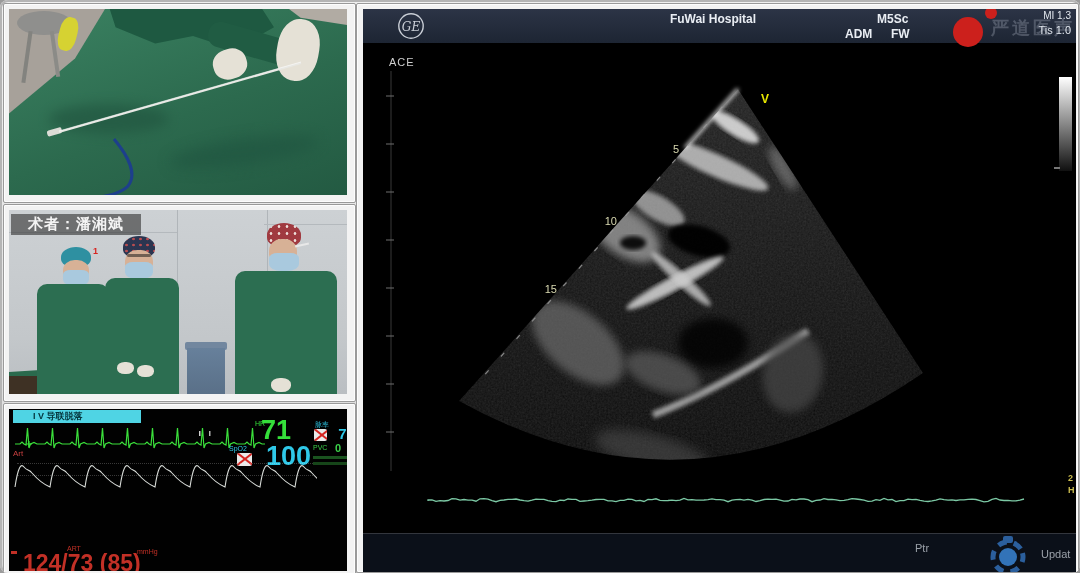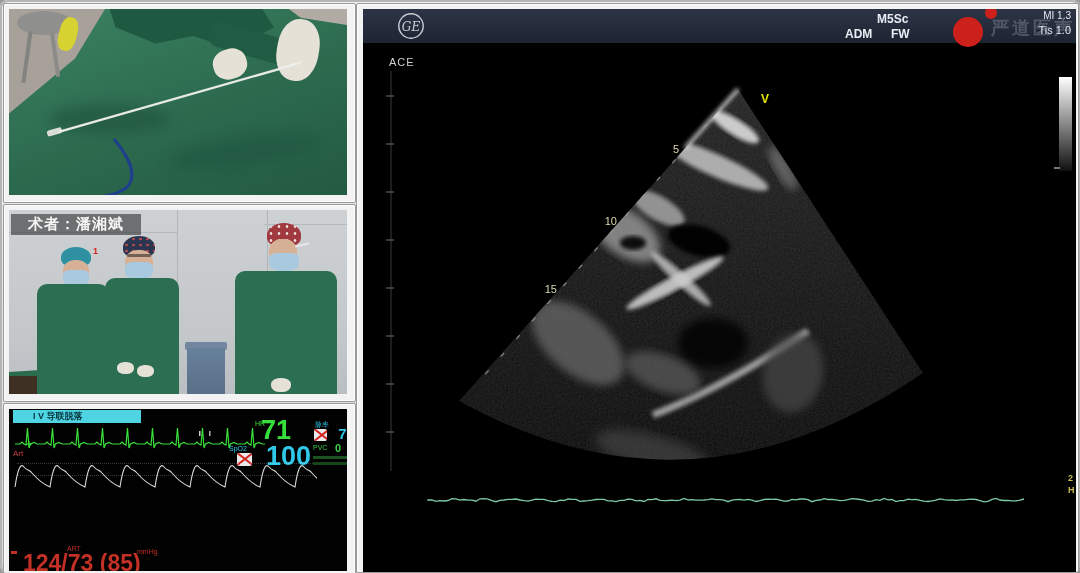--- a/index.html
+++ b/index.html
@@ -136,20 +136,21 @@
   </div>
 
   <div class="panel" style="left:356px;top:3px;width:721px;height:568px;">
     <div class="content" style="left:6px;top:5px;width:713px;height:563px;background:#000;">
 
       <div class="hdr">
         <svg class="abs" style="left:34px;top:3px;" width="28" height="28" viewBox="0 0 28 28">
           <circle cx="14" cy="14" r="12.2" fill="none" stroke="#c9ced6" stroke-width="1.4"></circle>
           <text x="14" y="18.5" text-anchor="middle" font-family="DejaVu Serif,serif" font-style="italic" font-size="12" fill="#c9ced6">GE</text>
         </svg>
+        <div class="txt w" style="left:250px;top:3px;width:200px;text-align:center;">FuWai Hospital</div>
         <div class="txt w" style="left:514px;top:3px;">M5Sc</div>
         <div class="txt w" style="left:482px;top:18px;">ADM</div>
         <div class="txt w" style="left:528px;top:18px;">FW</div>
         <div class="redball" style="left:590px;top:8px;width:30px;height:30px;"></div>
         <div class="redball" style="left:622px;top:-2px;width:12px;height:12px;"></div>
         <div class="txt" style="left:628px;top:7px;font-size:18px;font-weight:bold;letter-spacing:3px;color:rgba(195,202,214,.28);">严道医声</div>
         <div class="txt" style="left:648px;top:1px;width:60px;text-align:right;font-size:10px;color:#e2e7ee;">MI 1.3</div>
         <div class="txt" style="left:648px;top:15px;width:60px;text-align:right;font-size:11px;color:#e2e7ee;">Tis 1.0</div>
       </div>
 
@@ -244,15 +245,24 @@
         <text x="398" y="60" font-size="12" font-weight="bold" fill="#e8e800">V</text>
 
         <path id="e-ecg" fill="none" stroke="#7cc9a5" stroke-width="1.3" d="M65 458 L65 457.0 L69 457.0 L73 458.3 L77 457.6 L81 458.0 L85 457.5 L89 455.7 L93 455.8 L97 457.2 L101 456.5 L105 457.2 L109 457.1 L113 458.2 L117 455.8 L121 455.7 L125 456.1 L129 457.6 L133 458.7 L137 457.4 L141 457.0 L145 456.3 L149 456.3 L153 456.0 L157 457.0 L161 457.7 L165 458.1 L169 457.2 L173 456.2 L177 456.4 L181 456.4 L185 457.7 L189 458.4 L193 458.7 L197 457.1 L201 457.5 L205 456.0 L209 456.4 L213 456.3 L217 458.3 L221 458.0 L225 457.7 L229 457.2 L233 456.5 L237 456.4 L241 456.4 L245 457.8 L249 457.8 L253 458.6 L257 457.4 L261 457.3 L265 456.2 L269 456.4 L273 457.8 L277 457.4 L281 458.5 L285 456.5 L289 456.7 L293 455.8 L297 457.4 L301 457.7 L305 457.5 L309 457.1 L313 457.6 L317 457.2 L321 455.4 L325 456.8 L329 456.6 L333 457.2 L337 457.1 L341 457.0 L345 456.6 L349 455.9 L353 456.6 L357 456.7 L361 457.2 L365 458.7 L369 457.1 L373 456.6 L377 456.4 L381 457.2 L385 456.4 L389 457.1 L393 458.5 L397 457.6 L401 456.5 L405 456.1 L409 456.4 L413 456.2 L417 457.2 L421 458.2 L425 458.0 L429 456.4 L433 456.8 L437 456.0 L441 456.0 L445 456.7 L449 458.7 L453 457.4 L457 457.0 L461 455.6 L465 456.5 L469 456.4 L473 456.9 L477 457.7 L481 457.3 L485 456.7 L489 455.7 L493 456.0 L497 456.5 L501 457.2 L505 458.4 L509 458.2 L513 456.6 L517 457.3 L521 455.5 L525 456.9 L529 456.5 L533 458.6 L537 457.7 L541 457.7 L545 456.2 L549 456.7 L553 456.3 L557 457.3 L561 458.2 L565 458.5 L569 457.9 L573 457.1 L577 455.8 L581 456.6 L585 457.2 L589 456.8 L593 457.5 L597 456.9 L601 456.9 L605 456.3 L609 456.2 L613 456.5 L617 457.6 L621 458.8 L625 458.3 L629 456.4 L633 455.4 L637 457.0 L641 457.5 L645 457.3 L649 457.8 L653 457.9 L657 457.1 L661 456.0"></path>
       </svg>
 
       <div class="abs" style="left:696px;top:68px;width:13px;height:94px;background:linear-gradient(#ffffff,#101010);"></div>
       <div class="abs" style="left:691px;top:158px;width:6px;height:2px;background:#777;"></div>
       <div class="txt" style="left:705px;top:464px;color:#cbbd4e;font-size:9px;font-weight:bold;">2</div>
       <div class="txt" style="left:705px;top:476px;color:#cbbd4e;font-size:9px;font-weight:bold;">H</div>
 
+      <div class="abs" style="left:0;top:524px;width:713px;height:39px;background:#0b1019;border-top:1px solid #33363d;">
+        <div class="txt" style="left:552px;top:8px;color:#9aa0a8;font-size:11px;">Ptr</div>
+        <svg class="abs" style="left:622px;top:2px;" width="46" height="37" viewBox="0 0 46 37">
+          <rect x="18" y="0" width="10" height="7" rx="2" fill="#2b5f9d"></rect>
+          <circle cx="23" cy="21" r="15" fill="none" stroke="#2b5f9d" stroke-width="5" stroke-dasharray="9 7" transform="rotate(-15 23 21)"></circle>
+          <circle cx="23" cy="21" r="9" fill="#3273b8"></circle>
+        </svg>
+        <div class="txt" style="left:678px;top:14px;color:#9aa0a8;font-size:11px;">Updat</div>
+      </div>
     </div>
   </div>
 </div>
 
 </body></html>

